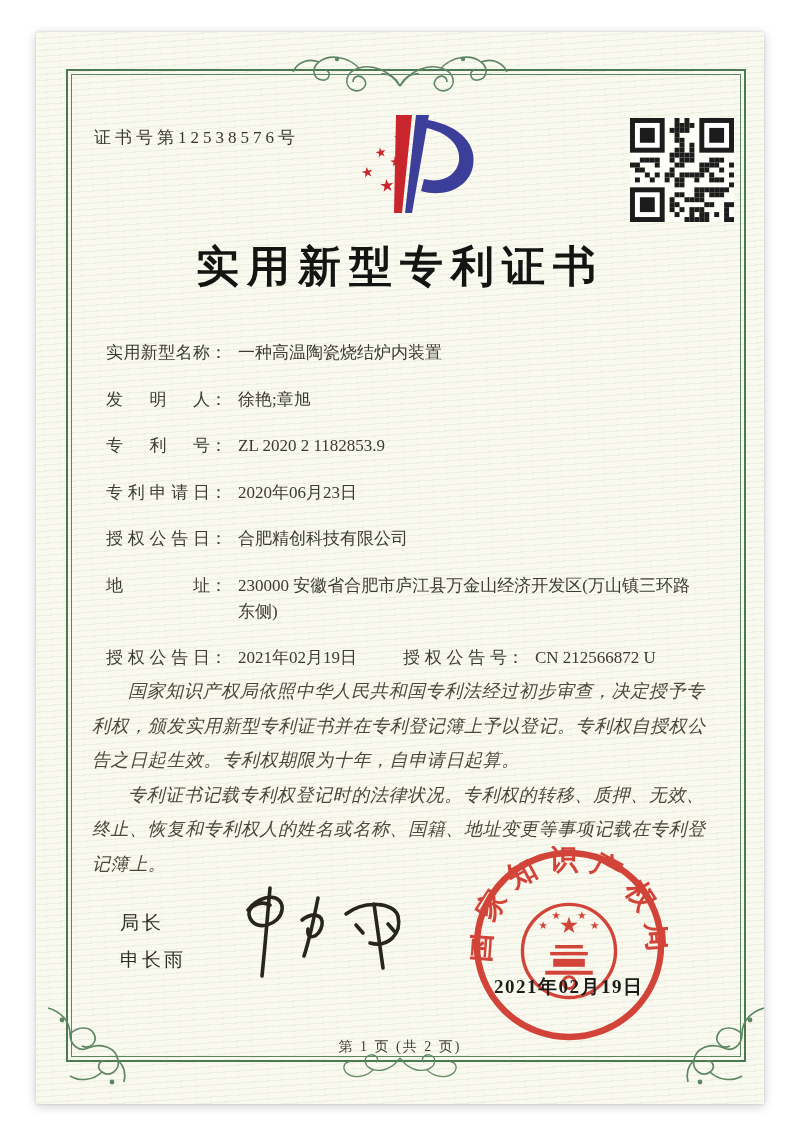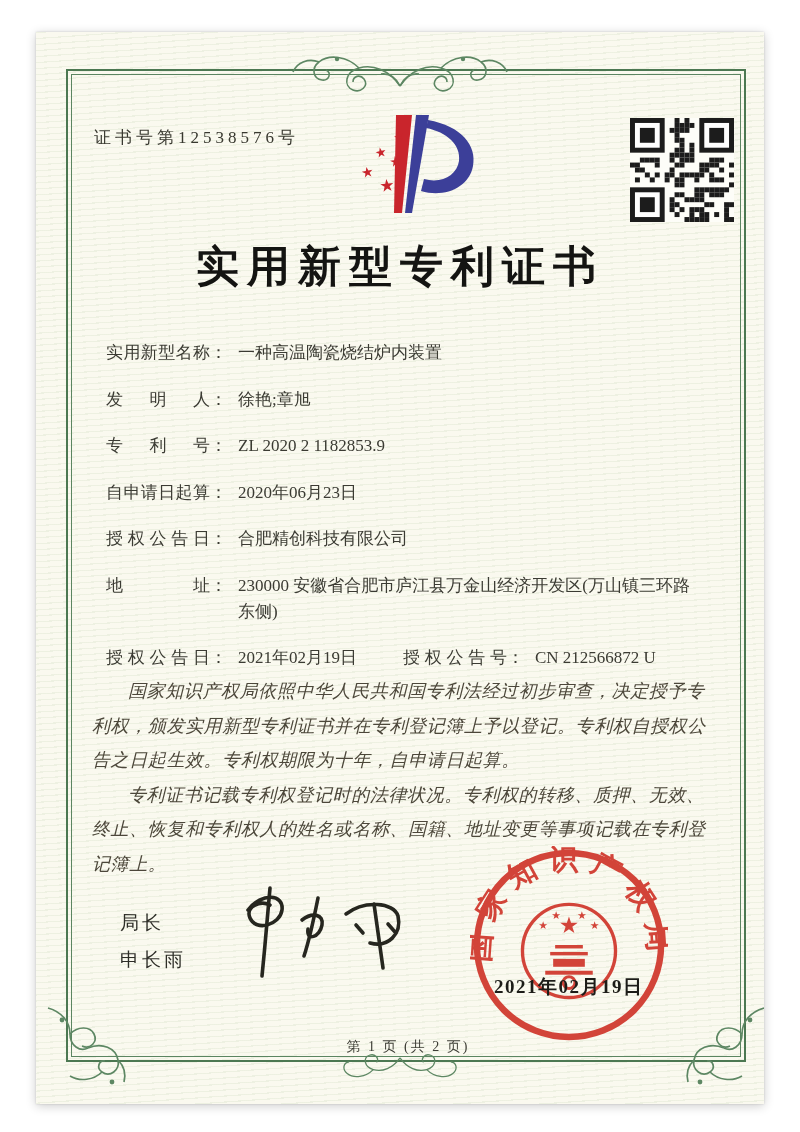--- a/index.html
+++ b/index.html
@@ -61,21 +61,21 @@
     position:absolute;left:84px;top:872px;font-size:19px;
     letter-spacing:3px;color:#2d2d27;line-height:37px;
   }
   .sig-script{position:absolute;left:186px;top:848px;width:210px;height:105px;}
   .seal{position:absolute;left:434px;top:814px;width:198px;height:198px;opacity:0.93;}
   .seal-date{
     position:absolute;left:458px;top:942px;font-size:19px;font-weight:bold;
     letter-spacing:1.5px;color:#1c1c18;
   }
   .footer-page{
-    position:absolute;left:8px;top:1006px;width:100%;text-align:center;
+    position:absolute;left:0;top:1006px;width:100%;text-align:center;
     font-size:14px;letter-spacing:2px;color:#3d3d35;
   }
   .back-note{
     position:absolute;left:0;top:1048px;width:100%;text-align:center;
     font-size:14px;letter-spacing:3px;color:#6c6452;
   }
 </style>
 </head>
 <body>
 
@@ -285,21 +285,21 @@
       <span class="flabel">发明人</span>
         <span class="fcolon">：</span>
       <span class="fvalue">徐艳;章旭</span>
     </div>
     <div class="frow">
       <span class="flabel">专利号</span>
         <span class="fcolon">：</span>
       <span class="fvalue">ZL 2020 2 1182853.9</span>
     </div>
     <div class="frow">
-      <span class="flabel">自申请日起算</span>
+      <span class="flabel">专利申请日</span>
         <span class="fcolon">：</span>
       <span class="fvalue">2020年06月23日</span>
     </div>
     <div class="frow">
       <span class="flabel">授权公告日</span>
         <span class="fcolon">：</span>
       <span class="fvalue">合肥精创科技有限公司</span>
     </div>
     <div class="frow">
       <span class="flabel">地址</span>

